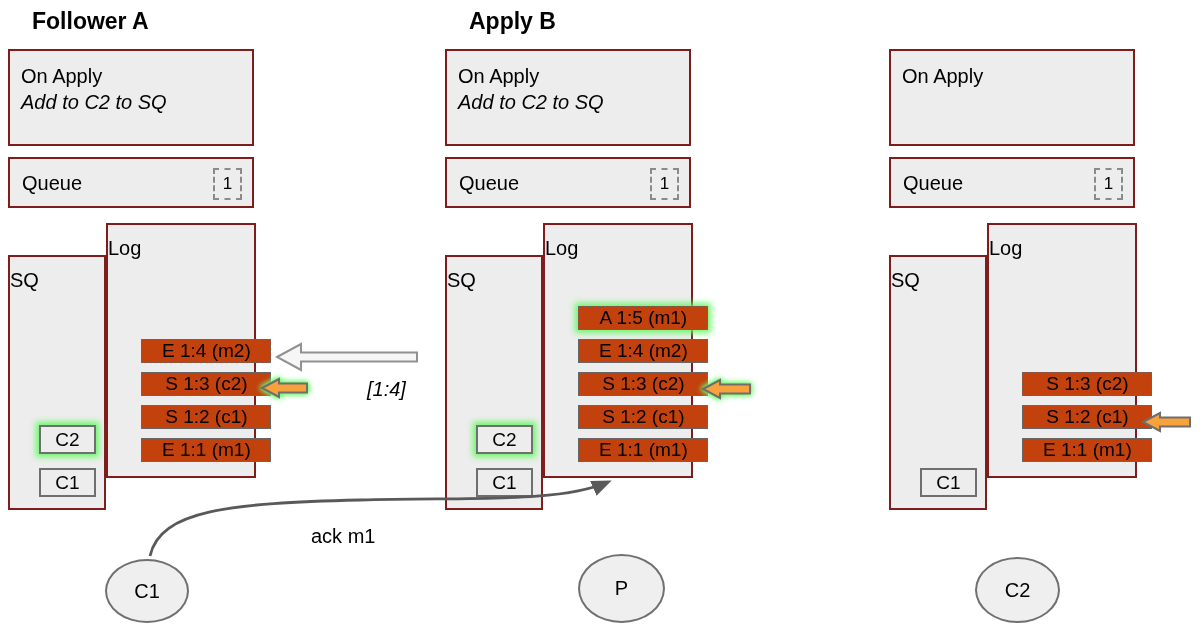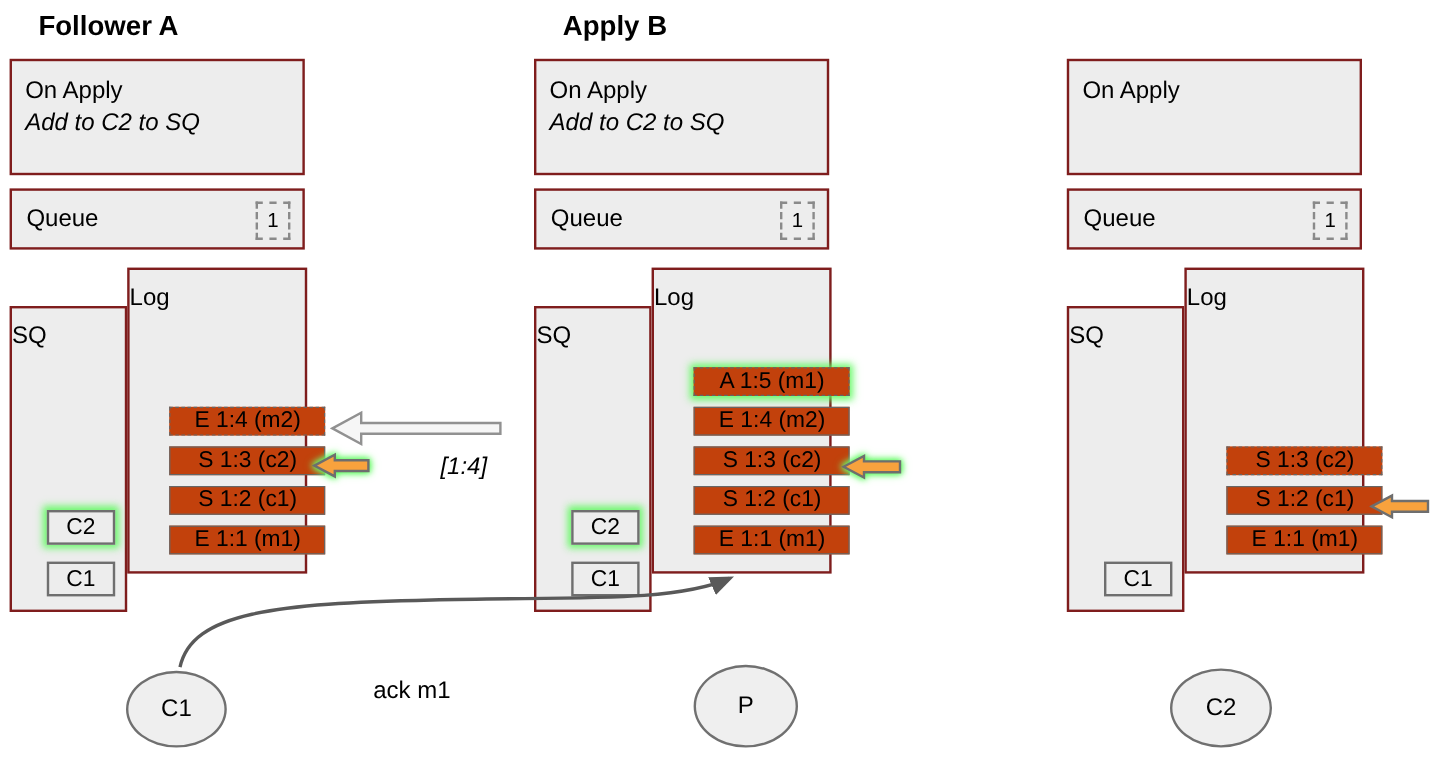--- a/index.html
+++ b/index.html
@@ -34,21 +34,21 @@
     width:130px;height:24px;background:#c2410c;border:1.5px solid #666;box-sizing:border-box;
     display:flex;align-items:center;justify-content:center;font-size:19px;white-space:nowrap;
   }
   .dashed{border-style:dashed;}
   .glow{box-shadow:0 0 6px 3px rgba(92,250,92,.9);}
   
   .arrow-svg{position:absolute;pointer-events:none;}
   .glow-f{filter:drop-shadow(0 0 2.5px #55fa55) drop-shadow(0 0 2.5px #7dfc7d);}
   .msg-label{position:absolute;white-space:nowrap;}
   .label-range{left:367px;top:378px;font-size:20px;font-style:italic;}
-  .label-ack{left:311px;top:525px;font-size:20px;margin-top:40px;}
+  .label-ack{left:311px;top:525px;font-size:20px;}
   
   .actor{
     position:absolute;border:2px solid #707070;border-radius:50%;background:#EFEFEF;
     display:flex;align-items:center;justify-content:center;font-size:20px;box-sizing:border-box;
   }
   .actor-c1{left:105px;top:559px;width:84px;height:64px;}
   .actor-p{left:578px;top:554px;width:87px;height:69px;}
   .actor-c2{left:975px;top:557px;width:85px;height:66px;}
 </style>
 </head>

